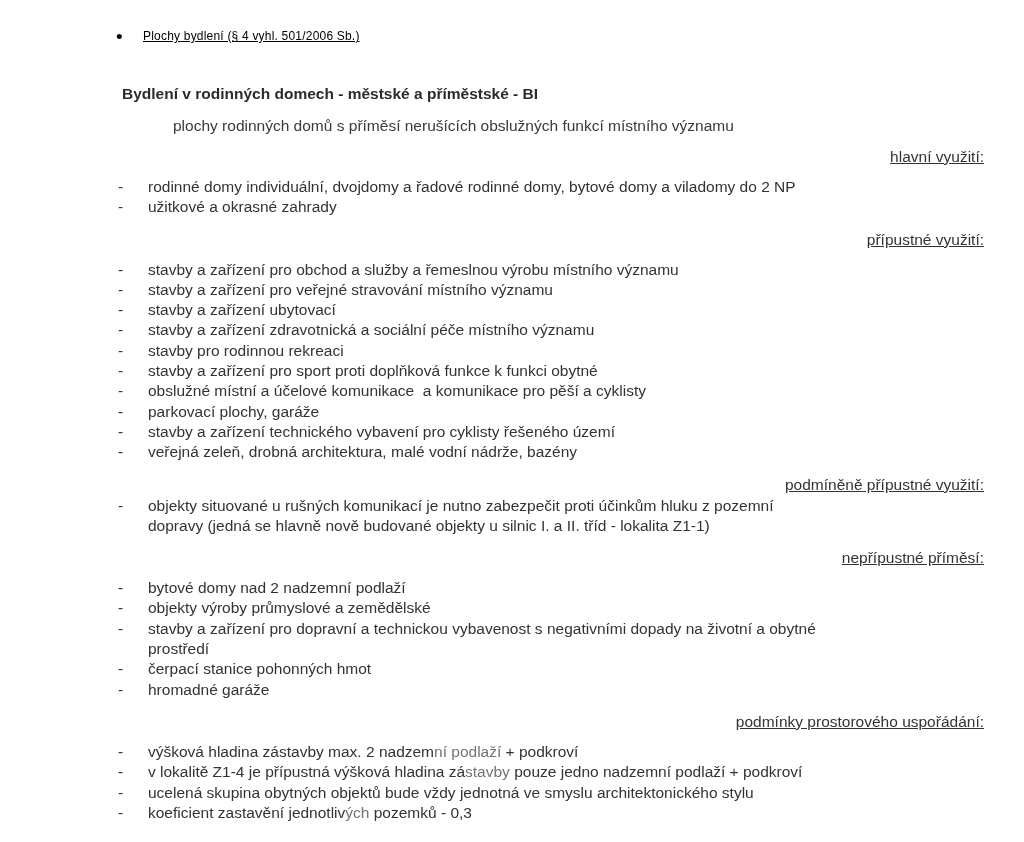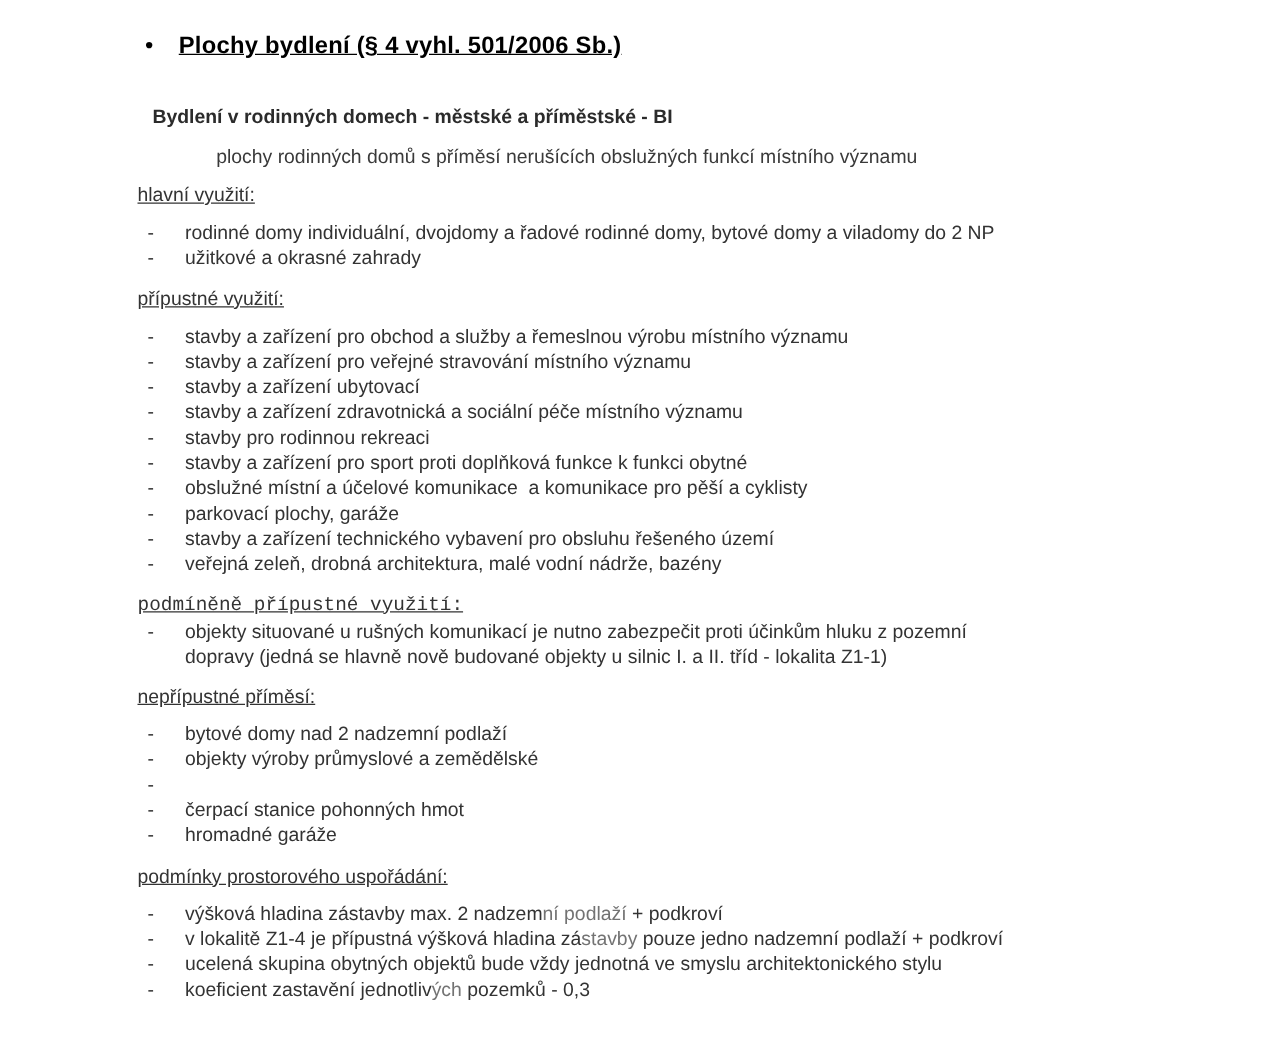--- a/index.html
+++ b/index.html
@@ -21,23 +21,23 @@
   }
   .title-bullet {
     flex: 0 0 33px;
     padding-left: 6px;
     box-sizing: border-box;
     font-size: 19px;
     line-height: 23px;
     color: #000000;
   }
   .title {
-    font-size: 19px;
+    font-size: 12px;
     line-height: 23px;
-    font-weight: bold;
+    font-weight: normal;
     text-decoration: underline;
     color: #000000;
     letter-spacing: 0.2px;
   }
   .subtitle {
     font-size: 15.5px;
     line-height: 19px;
     font-weight: bold;
     color: #2b2b2b;
     margin: 0 0 13px 12px;
@@ -47,22 +47,23 @@
     line-height: 19px;
     margin: 0 0 12px 63px;
     color: #3a3a3a;
   }
   .sec .heading {
     font-size: 15.5px;
     line-height: 19px;
     text-decoration: underline;
     color: #333333;
     margin: 12px 0 11px 0;
-  }
-  .sec.tight .heading { margin-bottom: 2px; font-family: Liberation Mono, monospace; }
+    text-align: right;
+  }
+  .sec.tight .heading { margin-bottom: 2px; }
   .list { }
   .li {
     display: flex;
     font-size: 15.5px;
     line-height: 20.3px;
     color: #333333;
   }
   .dash {
     flex: 0 0 38px;
     padding-left: 8px;
@@ -132,21 +133,21 @@
           <div class="li">
             <span class="dash">-</span>
             <span class="li-text"><span>obslužné místní a účelové komunikace  a komunikace pro pěší a cyklisty</span></span>
           </div>
           <div class="li">
             <span class="dash">-</span>
             <span class="li-text"><span>parkovací plochy, garáže</span></span>
           </div>
           <div class="li">
             <span class="dash">-</span>
-            <span class="li-text"><span>stavby a zařízení technického vybavení pro obsluhu řešeného území</span></span>
+            <span class="li-text"><span>stavby a zařízení technického vybavení pro cyklisty řešeného území</span></span>
           </div>
           <div class="li">
             <span class="dash">-</span>
             <span class="li-text"><span>veřejná zeleň, drobná architektura, malé vodní nádrže, bazény</span></span>
           </div>
         </div>
       </section>
       <section class="sec tight">
         <div class="heading">podmíněně přípustné využití:</div>
         <div class="list">
@@ -163,20 +164,22 @@
           <div class="li">
             <span class="dash">-</span>
             <span class="li-text"><span>bytové domy nad 2 nadzemní podlaží</span></span>
           </div>
           <div class="li">
             <span class="dash">-</span>
             <span class="li-text"><span>objekty výroby průmyslové a zemědělské</span></span>
           </div>
           <div class="li">
             <span class="dash">-</span>
+            <span class="li-text"><span>stavby a zařízení pro dopravní a technickou vybavenost s negativními dopady na životní a obytné
+prostředí</span></span>
           </div>
           <div class="li">
             <span class="dash">-</span>
             <span class="li-text"><span>čerpací stanice pohonných hmot</span></span>
           </div>
           <div class="li">
             <span class="dash">-</span>
             <span class="li-text"><span>hromadné garáže</span></span>
           </div>
         </div>

